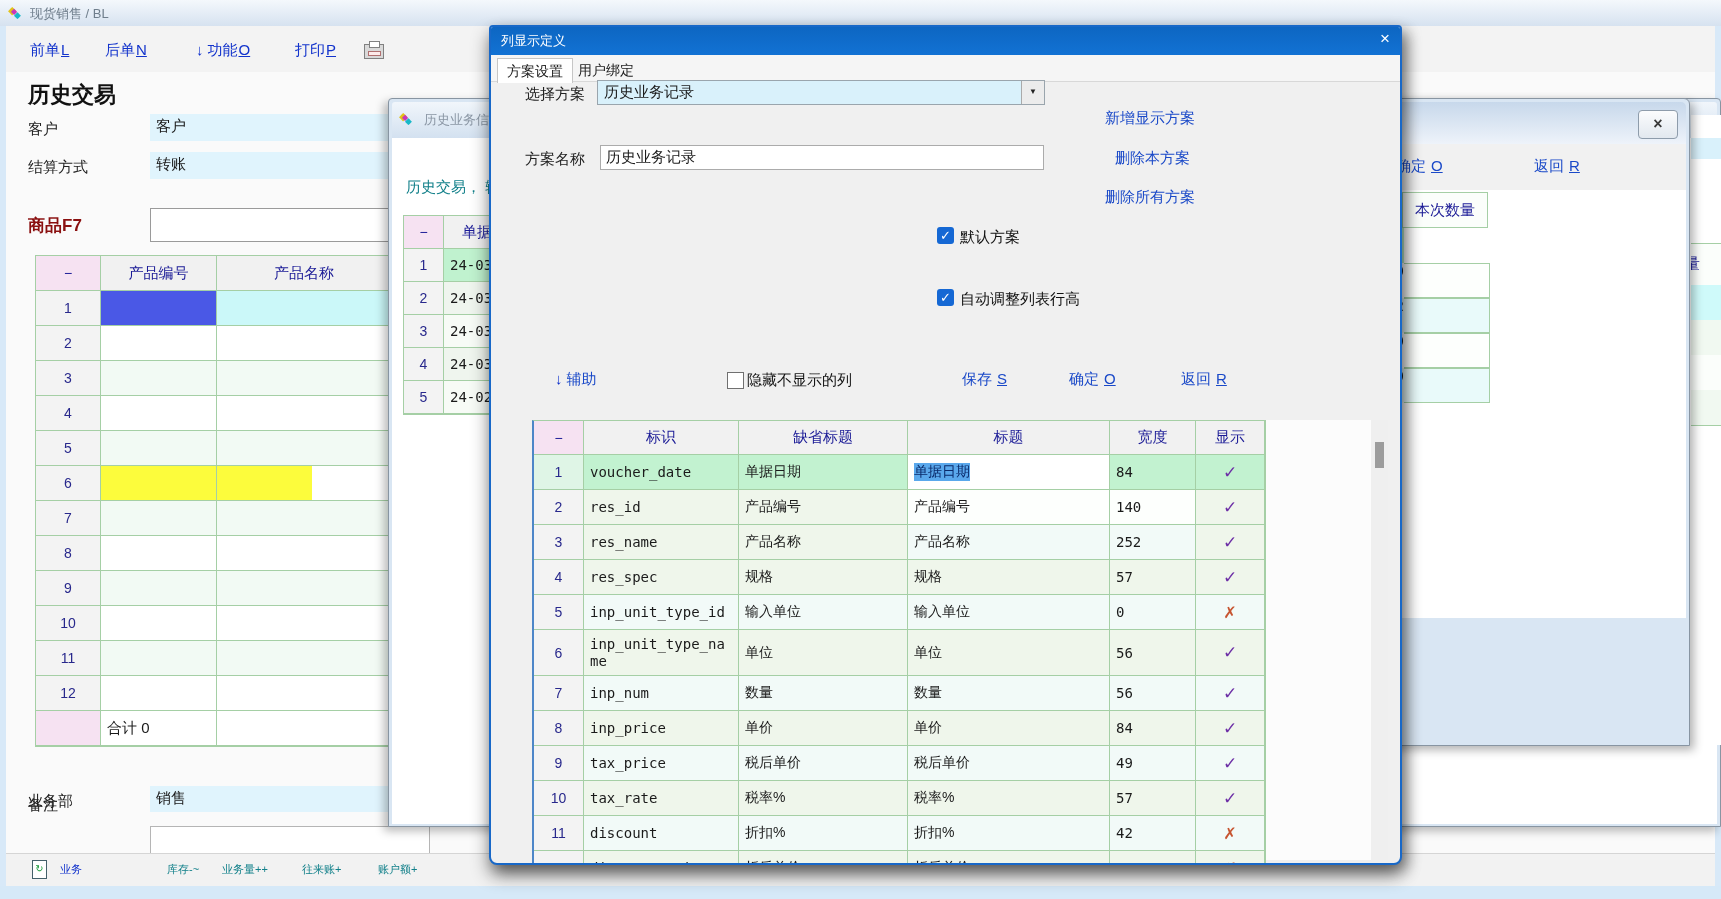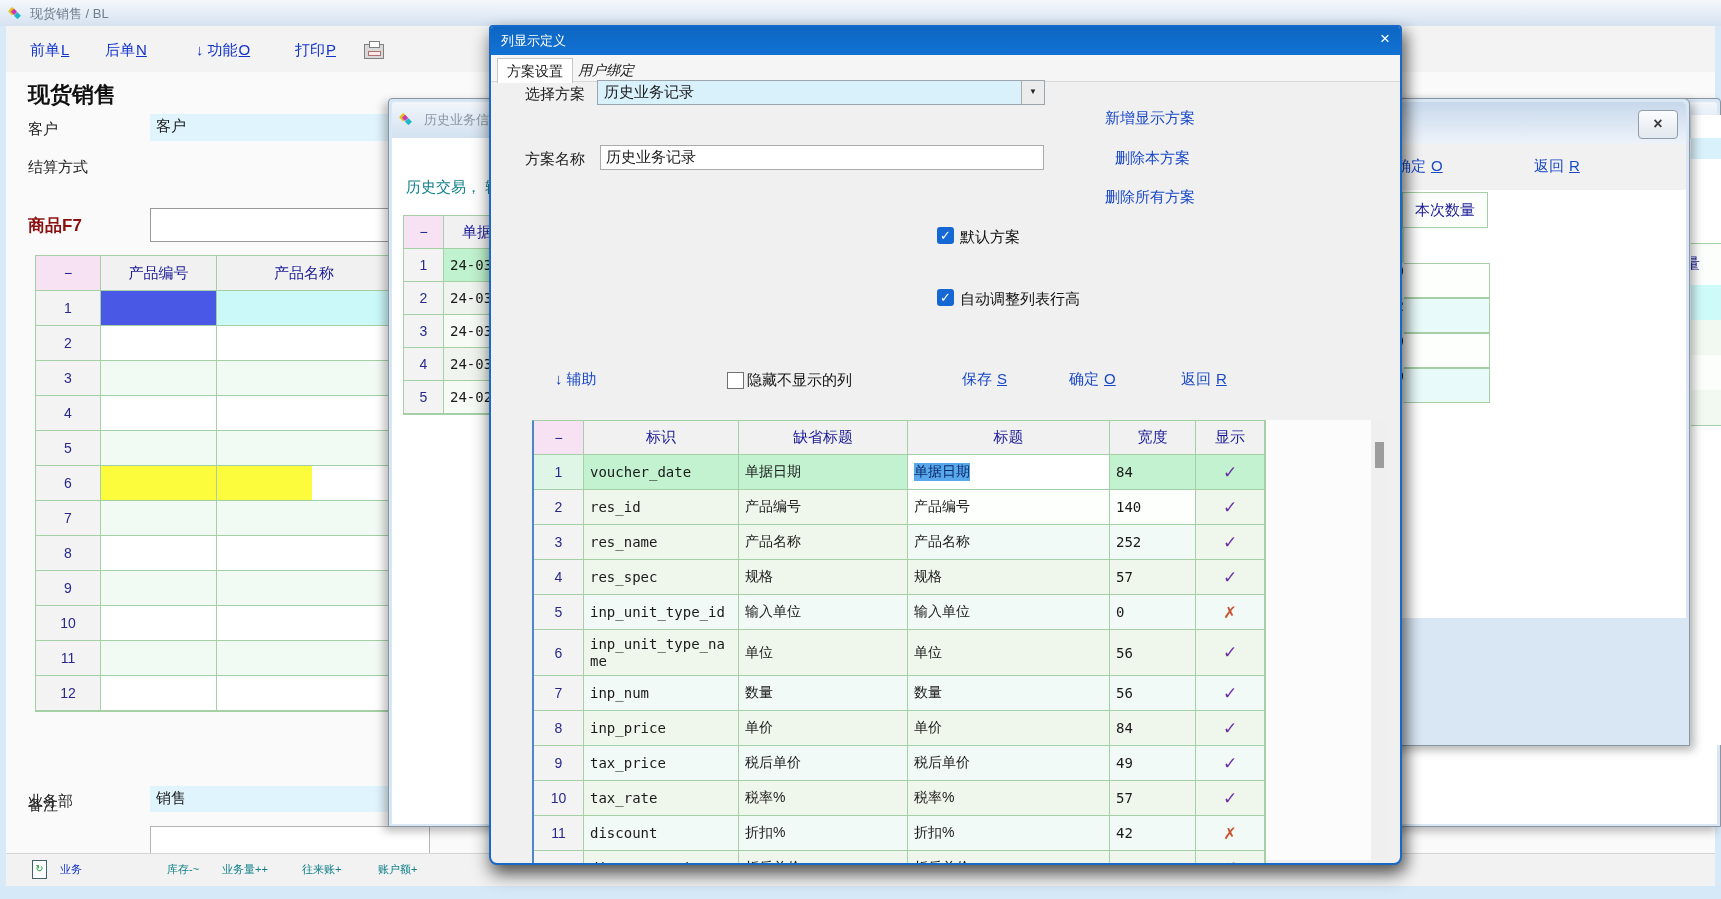--- a/index.html
+++ b/index.html
@@ -116,26 +116,27 @@
 
   <div class="a menu-row">
     <div class="menu-item" style="left:24px;"><span>前单</span><span class="mkey">L</span></div>
     <div class="menu-item" style="left:99px;"><span>后单</span><span class="mkey">N</span></div>
     <div class="menu-item" style="left:190px;"><span class="blue-arr">↓</span><span>功能</span><span class="mkey">O</span></div>
     <div class="menu-item" style="left:289px;"><span>打印</span><span class="mkey">P</span></div>
     <span class="printer-icon" style="left:358px;top:18px;"></span>
   </div>
 
   <div class="a client"></div>
-  <div class="a heading">现货销售</div>
+  <div class="a heading">历史交易</div>
 
   <span class="a flabel" style="left:28px;top:120px;">客户</span>
   <div class="a ffield cyanf" style="left:150px;top:114px;width:240px;height:27px;">客户</div>
 
   <span class="a flabel" style="left:28px;top:158px;">结算方式</span>
+  <div class="a ffield cyanf" style="left:150px;top:152px;width:240px;height:27px;">转账</div>
 
   <span class="a prodlbl" style="left:28px;top:214px;">商品F7</span>
   <div class="a ffield whitef" style="left:150px;top:208px;width:240px;height:34px;"></div>
 
   <div class="tbl" style="left:35px;top:255px;width:357px;">
     <div class="trow">
       <div class="tc corner" style="width:65px;height:35px;">−</div>
       <div class="tc th" style="width:116px;height:35px;">产品编号</div>
       <div class="tc th" style="width:175px;height:35px;">产品名称</div>
     </div>
@@ -192,20 +193,25 @@
       <div class="tc" style="width:175px;height:35px;"></div>
     </div>
     <div class="trow">
       <div class="tc rn" style="width:65px;height:35px;">11</div>
       <div class="tc mintrow" style="width:116px;height:35px;"></div>
       <div class="tc mintrow" style="width:175px;height:35px;"></div>
     </div>
     <div class="trow">
       <div class="tc rn" style="width:65px;height:35px;">12</div>
       <div class="tc" style="width:116px;height:35px;"></div>
+      <div class="tc" style="width:175px;height:35px;"></div>
+    </div>
+    <div class="trow">
+      <div class="tc corner" style="width:65px;height:35px;"></div>
+      <div class="tc" style="width:116px;height:35px;font-size:15px;">合计  0</div>
       <div class="tc" style="width:175px;height:35px;"></div>
     </div>
   </div>
 
   <span class="a flabel" style="left:28px;top:792px;">业务部</span>
   <div class="a ffield cyanf" style="left:150px;top:786px;width:240px;height:26px;">销售</div>
 
   <span class="a flabel" style="left:28px;top:796px;">备注</span>
   <div class="a ffield" style="left:150px;top:826px;width:280px;height:28px;background:#FFF;border:1px solid #B5B5B5;"></div>
 
@@ -303,21 +309,21 @@
     </div>
   </div>
 
   <div class="a dialog">
     <div class="dlg-titlebar">
       <span class="dlg-title">列显示定义</span>
       <span class="dlg-close">×</span>
     </div>
     <div class="tabrow">
       <span class="tab active" style="left:6px;">方案设置</span>
-      <span class="tab" style="left:78px;font-style:italic;">用户绑定</span>
+      <span class="tab" style="left:78px;">用户绑定</span>
     </div>
 
     <span class="a flabel" style="left:34px;top:58px;">选择方案</span>
     <div class="combo" style="left:106px;top:53px;width:448px;height:25px;">
       <span class="combo-val">历史业务记录</span>
       <span class="combo-btn">▼</span>
     </div>
 
     <span class="a flabel" style="left:34px;top:123px;">方案名称</span>
     <div class="dinput" style="left:109px;top:118px;width:444px;height:25px;border-color:#ABABAB;">历史业务记录</div>

